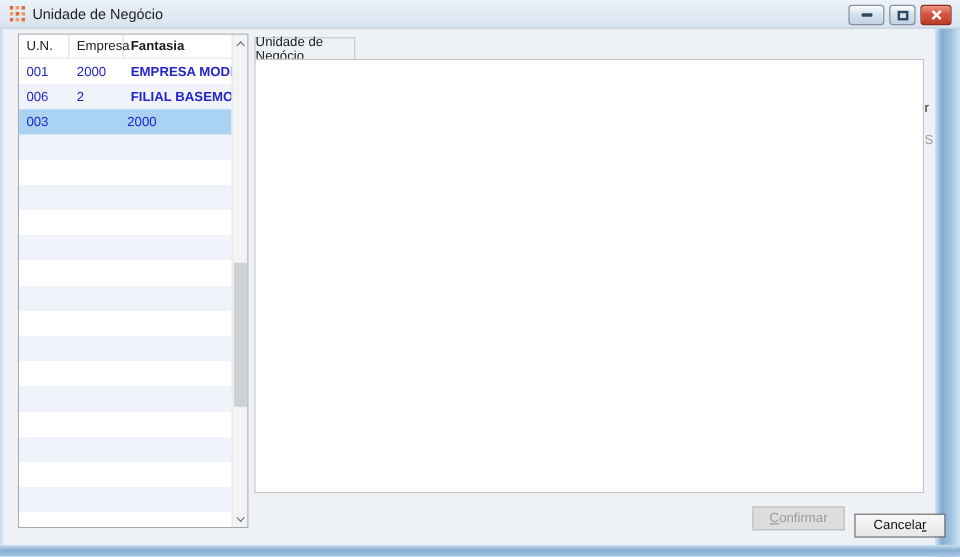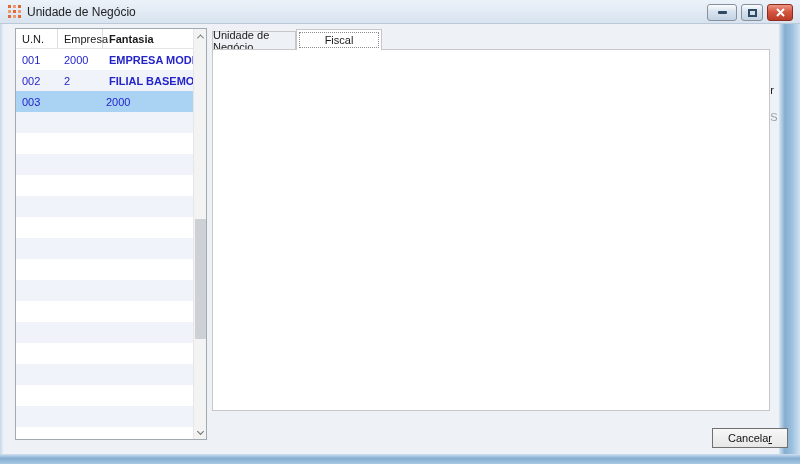--- a/index.html
+++ b/index.html
@@ -135,21 +135,21 @@
       <div class="hc c2">Empresa</div>
       <div class="hc c3">Fantasia</div>
     </div>
     <div class="list-rows">
       <div class="lrow">
         <div class="cell c1">001</div>
         <div class="cell c2">2000</div>
         <div class="cell c3">EMPRESA MODELO</div>
       </div>
       <div class="lrow">
-        <div class="cell c1">002</div>
+        <div class="cell c1">006</div>
         <div class="cell c2">2</div>
         <div class="cell c3">FILIAL BASEMODELO</div>
       </div>
       <div class="lrow sel">
         <div class="cell c1">003</div>
         <div class="cell c2">2000</div>
         <div class="cell c3">EMPRESA MODELO</div>
       </div>
     </div>
     <div class="vscroll">
@@ -159,24 +159,20 @@
       <div class="thumb"></div>
       <div class="sbtn down">
           <span class="chev small down"></span>
         </div>
     </div>
   </div>
 
   <div class="tab" style="left:212px; width:84px;">
     <span>Unidade de Negócio</span>
   </div>
-  <div class="tab active" style="left:296px; width:86px;">
-    <span>Fiscal</span>
-    <span class="focusbox"></span>
-  </div>
   <div class="tabpage"></div>
 
   <span class="lbl" style="left:222px; top:63px;">Código outros</span>
   <div class="field" style="left:322px; top:58px; width:78px; height:19px;"></div>
 
   <span class="lbl" style="left:222px; top:90px;">Tipo de empresa</span>
   <div class="combo" style="left:322px; top:85px; width:78px; height:19px;">
     <span>Comércio</span>
     <span class="chev small down"></span>
   </div>
@@ -246,17 +242,20 @@
   <span class="lbl" style="left:230px; top:359px;">Data início validade</span>
   <div class="field dis" style="left:338px; top:354px; width:64px; height:19px;">
     <span>00/00/0000</span>
   </div>
 
   <span class="lbl" style="left:230px; top:384px;">Data término validade</span>
   <div class="field dis" style="left:338px; top:379px; width:64px; height:19px;">
     <span>00/00/0000</span>
   </div>
 
+  <div class="btn disabled" style="left:627px; top:422px; width:77px;">
+    <span><u>C</u>onfirmar</span>
+  </div>
   <div class="btn" style="left:712px; top:428px; width:76px;">
     <span>Cancela<u>r</u></span>
   </div>
 
 </div>
 
 </body></html>

